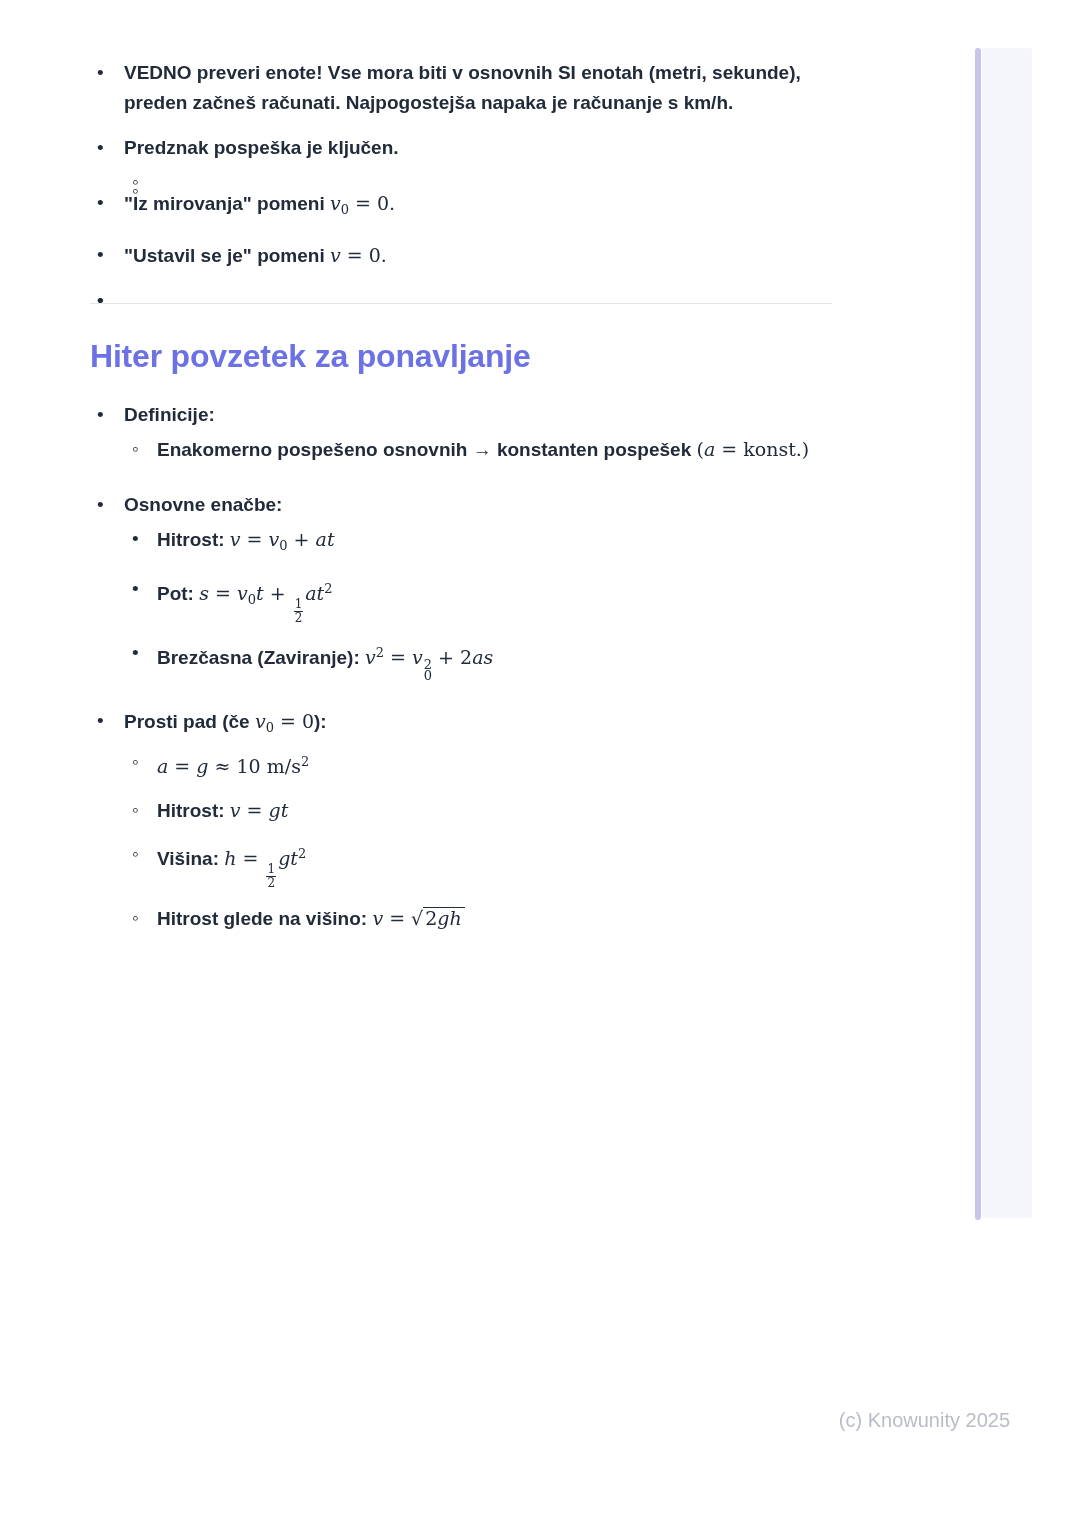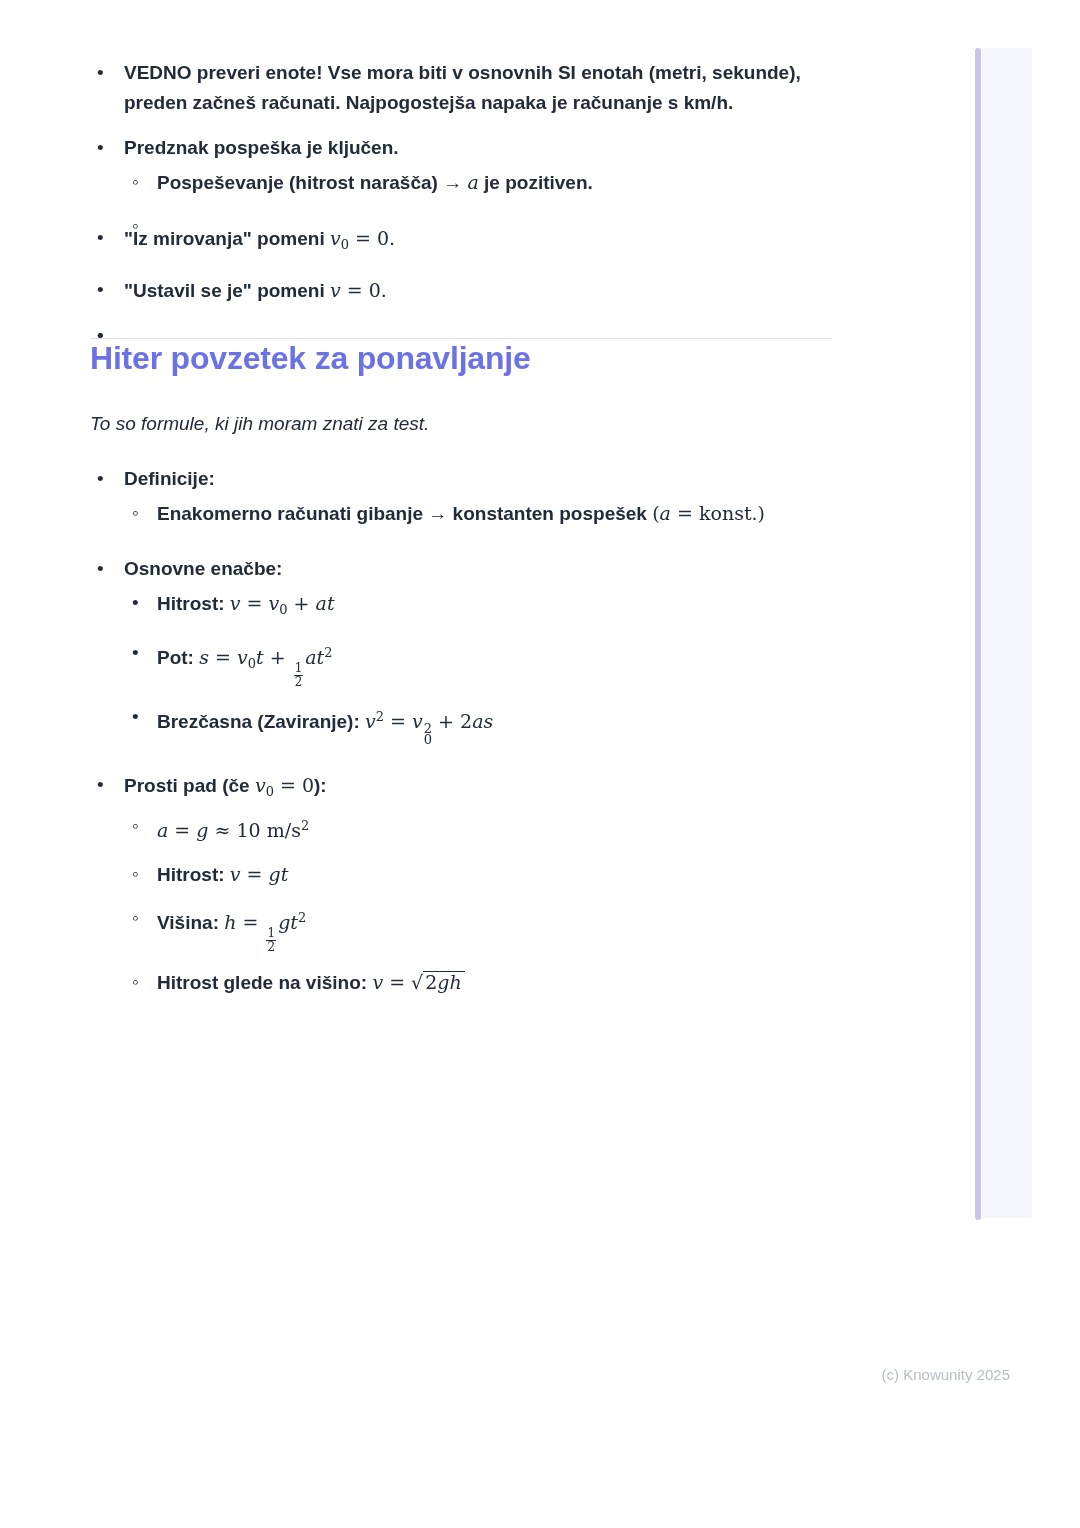--- a/index.html
+++ b/index.html
@@ -35,54 +35,53 @@
   .mfrac{display:inline-flex;flex-direction:column;align-items:center;
          vertical-align:-8px;font-family:"DejaVu Serif",serif;
          font-size:12px;line-height:13px;margin:0 2px;}
   .fd{border-top:1px solid currentColor;padding:0 1px;}
   .mss{display:inline-flex;flex-direction:column;align-items:flex-start;
        font-family:"DejaVu Serif",serif;font-size:13px;line-height:11px;
        vertical-align:-5px;margin-left:1px;}
   .mover{border-top:1.5px solid currentColor;padding:0 3px 0 2px;}
   
   .divider{height:1px;background:var(--divider,#e3e4e8);margin-top:32px;}
-  .h2{font-size:32px;line-height:38px;font-weight:700;
+  .h2{margin-top:33px;font-size:32px;line-height:38px;font-weight:700;
       color:var(--accent,#6c72e4);letter-spacing:-0.2px;}
   .subtitle{margin-top:32px;font-style:italic;}
   #top-list{margin-top:14px;}
   #summary-list{margin-top:25px;}
   
-  .footer{position:absolute;right:70px;top:1366px;font-size:15px;
+  .footer{position:absolute;right:70px;top:1409px;font-size:20px;
           color:var(--footer-text,#b9bdc5);}
   
   .scroll-track{position:absolute;left:982px;top:48px;width:50px;height:1170px;
                 background:var(--scroll-track,#f5f6fb);border-radius:2px;}
   .scroll-thumb{position:absolute;left:975px;top:48px;width:6px;height:1172px;
                 background:var(--scroll-thumb,#c9c4ea);border-radius:3px;}
 </style>
 </head>
 <body style="--background: #ffffff; --text: #212b3a; --accent: #6c72e4; --divider: #e3e4e8; --footer-text: #b9bdc5; --scroll-thumb: #c9c4ea; --scroll-track: #f5f6fb;">
 
 <div class="content">
   <div id="top-list">
       <div class="item lv1"><span class="marker">•</span><span class="runs"><span class="rb">VEDNO preveri enote!</span><span class="rt"> Vse mora biti v osnovnih SI enotah (metri, sekunde), preden začneš računati. Najpogostejša napaka je računanje s km/h.</span></span></div>
       <div class="item lv1"><span class="marker">•</span><span class="runs"><span class="rb">Predznak pospeška je ključen.</span></span></div>
-      <div class="item lv2"><span class="marker">◦</span><span class="runs"><span class="rt">Pospeševanje (hitrost narašča) → </span><span class="mi">a</span><span class="rt"> je </span><span class="rb">pozitiven</span><span class="rt">.</span></span></div>
+      <div class="item lv2"><span class="marker">◦</span></div>
       <div class="item lv2"><span class="marker">◦</span></div>
       <div class="item lv1"><span class="marker">•</span><span class="runs"><span class="rt">"Iz mirovanja" pomeni </span><span class="mi">v</span><span class="msub">0</span><span class="mn"> = 0.</span></span></div>
       <div class="item lv1"><span class="marker">•</span><span class="runs"><span class="rt">"Ustavil se je" pomeni </span><span class="mi">v</span><span class="mn"> = 0.</span></span></div>
       <div class="item lv1"><span class="marker">•</span></div>
       <div class="item lv1"><span class="marker">•</span></div>
     </div>
   <div class="divider"></div>
   <div class="h2">Hiter povzetek za ponavljanje</div>
-  <div class="subtitle">To so formule, ki jih moram znati za test.</div>
   <div id="summary-list">
       <div class="item lv1"><span class="marker">•</span><span class="runs"><span class="rb">Definicije:</span></span></div>
-      <div class="item lv2"><span class="marker">◦</span><span class="runs"><span class="rt">Enakomerno računati gibanje → konstanten pospešek </span><span class="mn">(</span><span class="mi">a</span><span class="mn"> = konst.)</span></span></div>
+      <div class="item lv2"><span class="marker">◦</span><span class="runs"><span class="rt">Enakomerno pospešeno osnovnih → konstanten pospešek </span><span class="mn">(</span><span class="mi">a</span><span class="mn"> = konst.)</span></span></div>
       <div class="item lv1"><span class="marker">•</span><span class="runs"><span class="rb">Osnovne enačbe:</span></span></div>
       <div class="item lv2"><span class="marker">•</span><span class="runs"><span class="rt">Hitrost: </span><span class="mi">v</span><span class="mn"> = </span><span class="mi">v</span><span class="msub">0</span><span class="mn"> + </span><span class="mi">at</span></span></div>
       <div class="item lv2"><span class="marker">•</span><span class="runs"><span class="rt">Pot: </span><span class="mi">s</span><span class="mn"> = </span><span class="mi">v</span><span class="msub">0</span><span class="mi">t</span><span class="mn"> + </span><span class="mfrac">
             <span class="fn">1</span>
             <span class="fd">2</span>
           </span><span class="mi">at</span><span class="msup">2</span></span></div>
       <div class="item lv2"><span class="marker">•</span><span class="runs"><span class="rt">Brezčasna (Zaviranje): </span><span class="mi">v</span><span class="msup">2</span><span class="mn"> = </span><span class="mssw"><span class="mi">v</span><span class="mss">
               <span class="sst">2</span>
               <span class="ssb">0</span>
             </span></span><span class="mn"> + 2</span><span class="mi">as</span></span></div>

